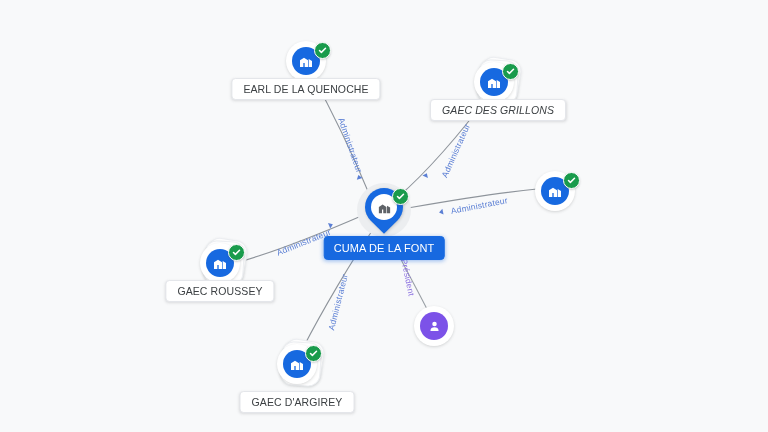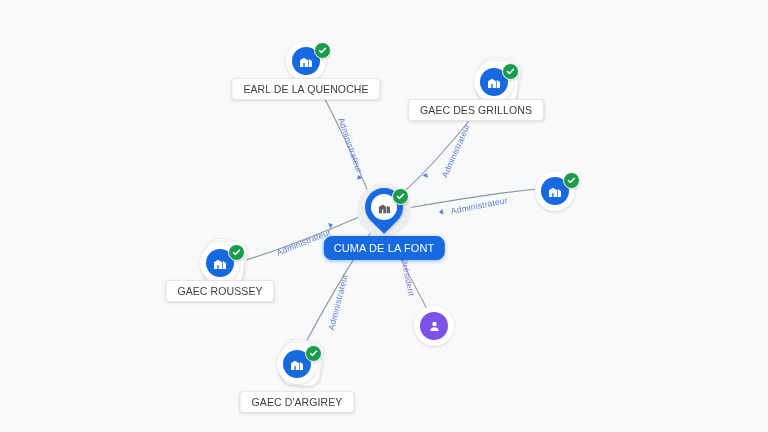--- a/index.html
+++ b/index.html
@@ -262,21 +262,21 @@
           </svg>
         </div>
       </div>
       <div class="badge" style="left:8px; top:-19px;">
         <svg width="9" height="9" viewBox="0 0 24 24" fill="none" stroke="#ffffff" stroke-width="4" stroke-linecap="round" stroke-linejoin="round">
           <path d="M4 12l5 5L20 6"></path>
         </svg>
       </div>
     </div>
   </div>
-  <div class="node-label" style="left:476px; top:99px;">GAEC DES GRILLONS</div>
+  <div class="node-label" style="left:498px; top:99px;font-style:italic;">GAEC DES GRILLONS</div>
 
   <div class="node" style="left:555px; top:191px;">
     <div class="node-visual">
       <div class="disc">
         <div class="inner-circle">
           <svg width="16" height="16" viewBox="0 0 24 24" fill="#ffffff">
             <path d="M3 21V11l6-4 6 4v10h-5v-6H8v6H3z"></path>
             <path d="M16 21V9l5 3v9h-5z"></path>
           </svg>
         </div>
@@ -359,15 +359,15 @@
           </svg>
         </div>
       </div>
       <div class="badge" style="left:8px; top:-22px;">
         <svg width="9" height="9" viewBox="0 0 24 24" fill="none" stroke="#ffffff" stroke-width="4" stroke-linecap="round" stroke-linejoin="round">
           <path d="M4 12l5 5L20 6"></path>
         </svg>
       </div>
     </div>
   </div>
-  <div class="node-label selected" style="left:384px; top:236px;border-radius:8px;">CUMA DE LA FONT</div>
+  <div class="node-label selected" style="left:384px; top:236px;">CUMA DE LA FONT</div>
 
 </div>
 
 </body></html>

